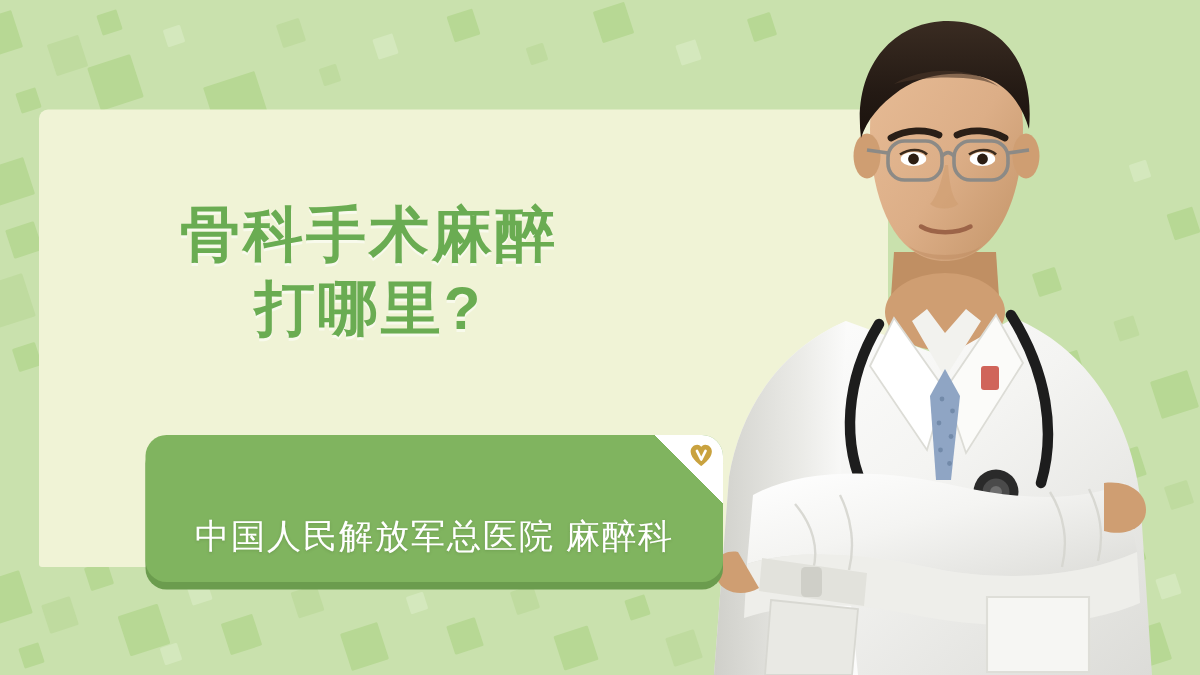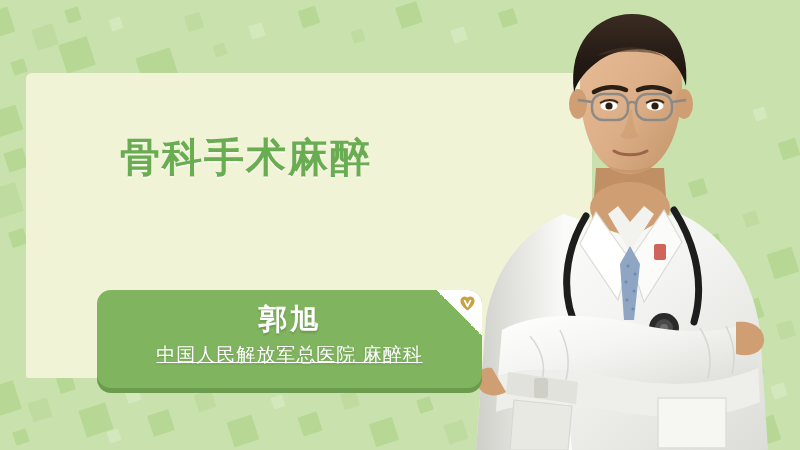--- a/index.html
+++ b/index.html
@@ -59,24 +59,23 @@
   }
   .doc-badge{
     border:2px solid #e4efc9;border-radius:14px;
     padding:2px 12px 3px 12px;
     color:#eef5da;font-size:16px;letter-spacing:2px;font-weight:bold;
     background:rgba(255,255,255,.07);
     white-space:nowrap;
   }
   .doc-row2{
     position:absolute;left:0;right:0;top:52px;text-align:center;
-    color:#ffffff;font-size:19px;letter-spacing:1px;
+    color:#ffffff;font-size:23px;letter-spacing:1px;
     text-shadow:0 1px 2px rgba(60,90,40,.25);
     white-space:nowrap;
-    text-decoration:underline;
   }
 
   
   .photo{position:absolute;left:468px;top:0;width:332px;height:450px;}
 </style>
 </head>
 <body>
 
 <div class="stage">
 
@@ -261,31 +260,31 @@
 
         <path d="M146 151 C154 156 170 156 179 151" stroke="#9c6448" stroke-width="3" fill="none" stroke-linecap="round"></path>
 
         <path d="M138 164 C148 172 176 172 186 164 C176 176 148 176 138 164 Z" fill="#bd8a60" opacity="0.45"></path>
       </g>
     </svg>
   </div>
 
   <div class="title-block">
     <span class="title-line">骨科手术麻醉</span>
+    <span class="title-line">打哪里?</span>
   </div>
 
   <div class="doctor-bar">
     <div class="corner-fold">
       <svg class="heart" viewBox="0 0 24 24">
         <path d="M12 22 C12 22 2 15.2 2 8.6 C2 4.6 5 2 8.2 2 C10.2 2 11.4 3.1 12 4
                  C12.6 3.1 13.8 2 15.8 2 C19 2 22 4.6 22 8.6 C22 15.2 12 22 12 22 Z" fill="#c9a23f"></path>
         <path d="M8 8 L12 16 L16 8" fill="none" stroke="#ffffff" stroke-width="2.6" stroke-linecap="round" stroke-linejoin="round"></path>
       </svg>
     </div>
 
     <div class="doc-row1">
-      <span class="doc-name">郭旭</span>
     </div>
 
     <div class="doc-row2">中国人民解放军总医院 麻醉科</div>
   </div>
 
 </div>
 
 </body></html>

